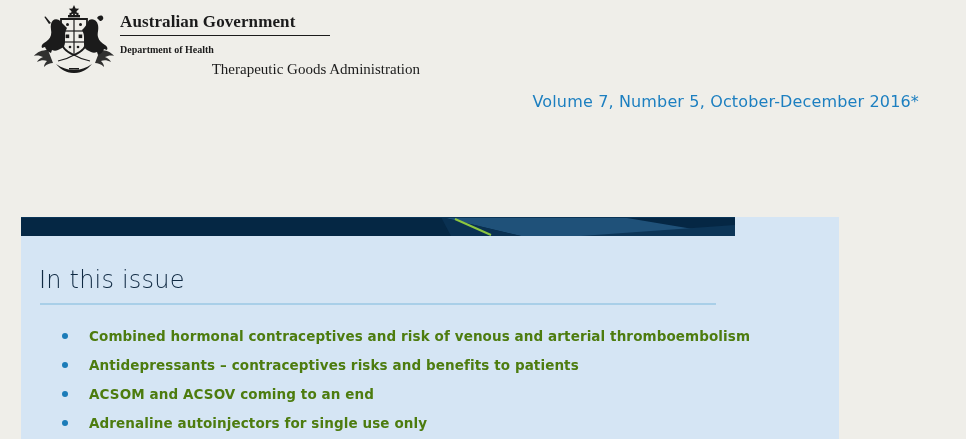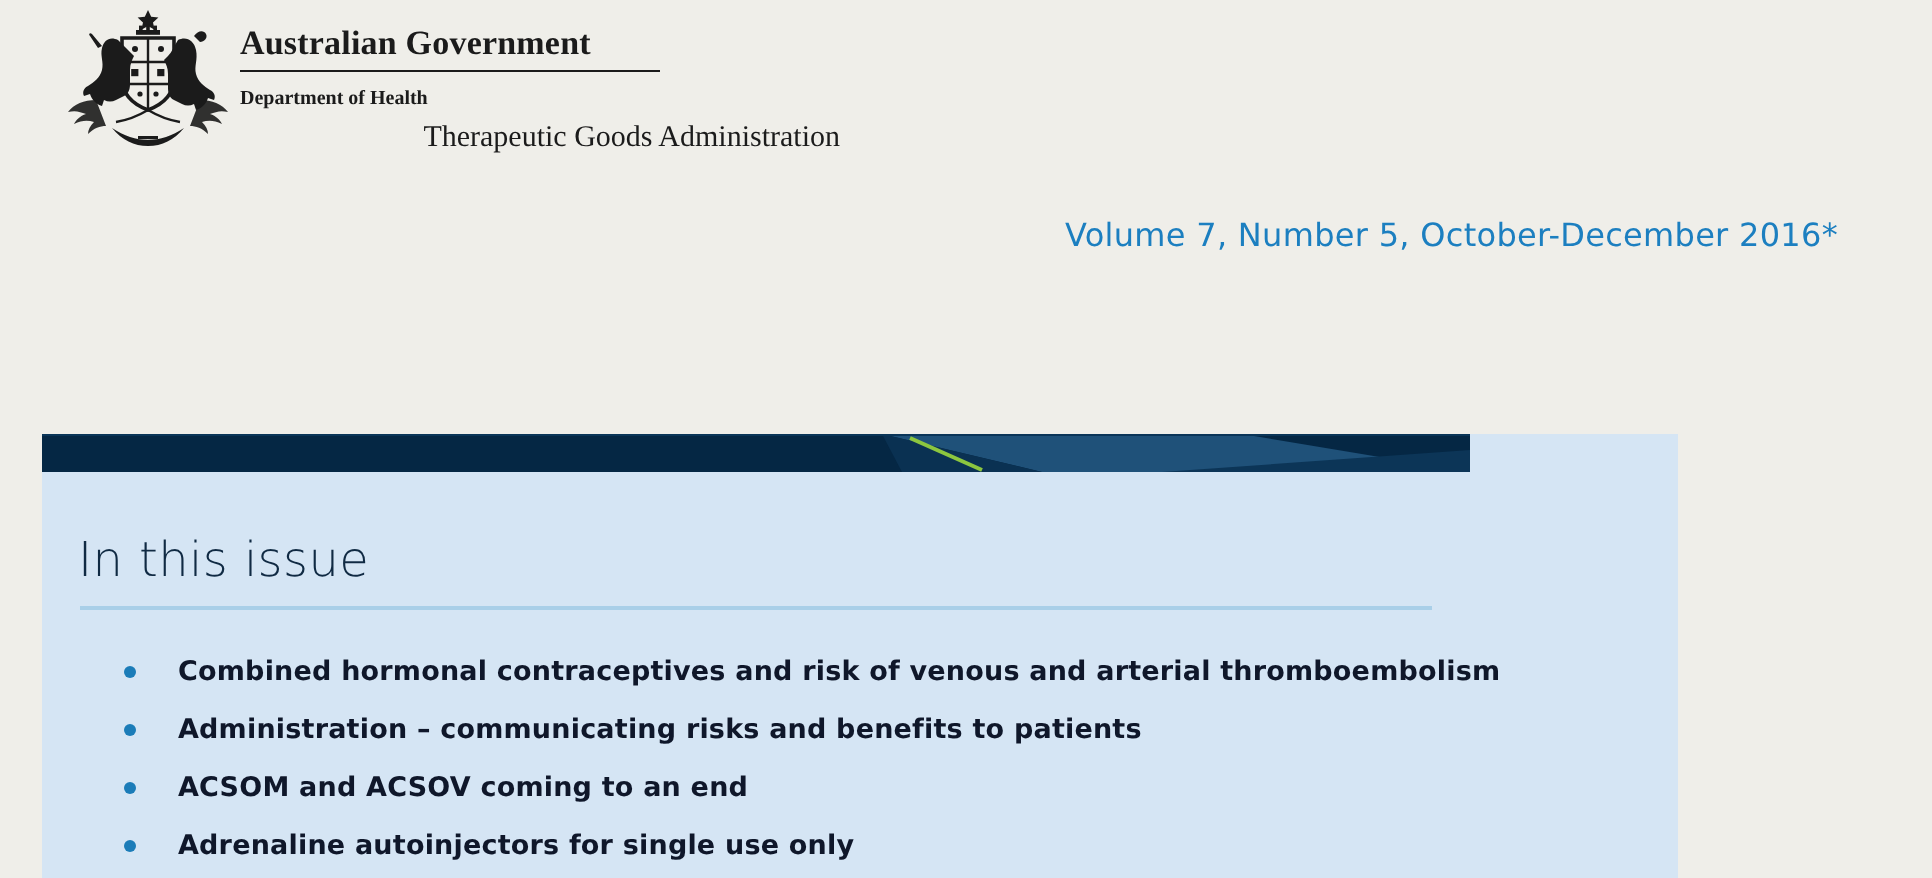--- a/index.html
+++ b/index.html
@@ -74,21 +74,20 @@
   #main-title {
     font-family: "DejaVu Sans", sans-serif;
     font-weight: 300;
     font-size: 47px;
     line-height: 58px;
     color: #102a43;
     letter-spacing: .2px;
     white-space: nowrap;
   }
   #volume-line {
-    margin-top: 16px;
     font-family: "DejaVu Sans", sans-serif;
     font-size: 16px;
     color: #1c7fc0;
     letter-spacing: .15px;
     white-space: nowrap;
   }
 
   
   #issue-panel {
     position: absolute;
@@ -130,21 +129,21 @@
     list-style: none;
   }
   #bullet-list li {
     position: relative;
     margin: 0 4px 12px 0;
     padding: 0 0 0 68px;
     font-family: "DejaVu Sans", sans-serif;
     font-weight: bold;
     font-size: 13.5px;
     line-height: 17px;
-    color: #0f172a;
+    color: #4d7c0f;
     letter-spacing: .1px;
   }
   #bullet-list li .dot {
     position: absolute;
     left: 41px;
     top: 5px;
     width: 6px;
     height: 6px;
     border-radius: 50%;
     background: #1b7cb8;
@@ -234,21 +233,21 @@
   <div id="panel-heading">In this issue</div>
   <div id="panel-rule"></div>
 
   <ul id="bullet-list">
     <li>
       <span class="dot"></span>
       <span>Combined hormonal contraceptives and risk of venous and arterial thromboembolism</span>
     </li>
     <li>
       <span class="dot"></span>
-      <span>Administration – communicating risks and benefits to patients</span>
+      <span>Antidepressants – contraceptives risks and benefits to patients</span>
     </li>
     <li>
       <span class="dot"></span>
       <span>ACSOM and ACSOV coming to an end</span>
     </li>
     <li>
       <span class="dot"></span>
       <span>Adrenaline autoinjectors for single use only</span>
     </li>
   </ul>

